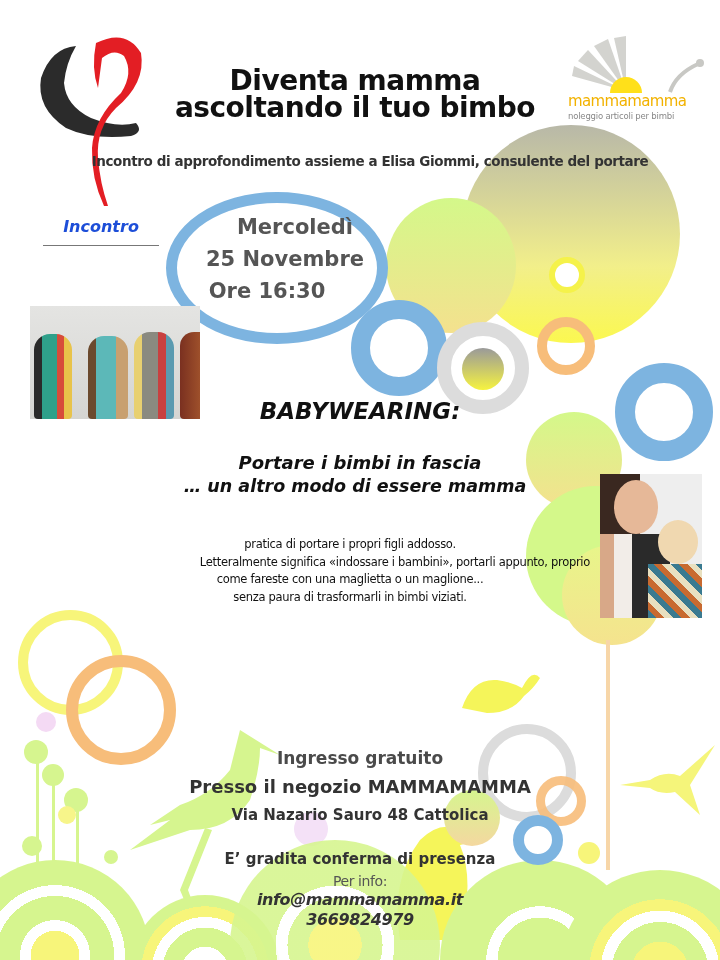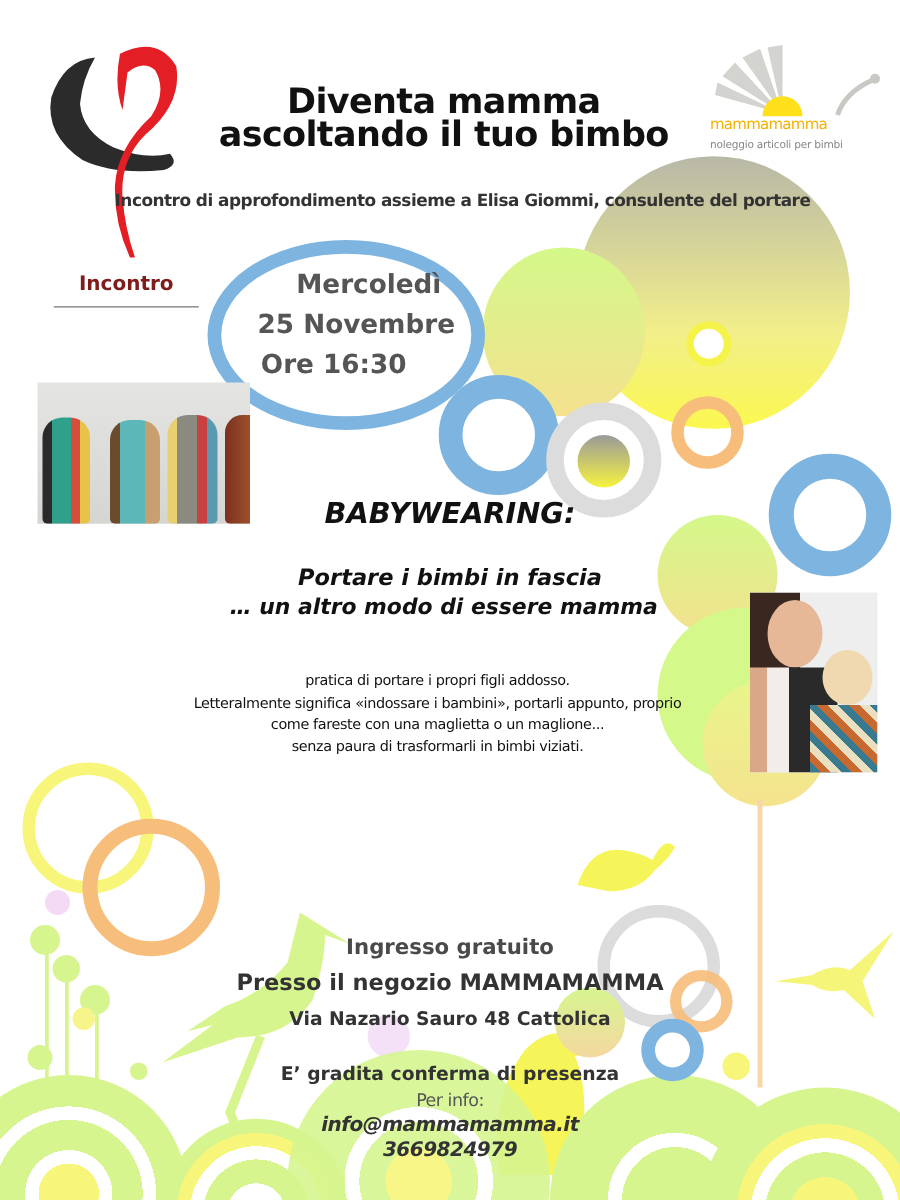--- a/index.html
+++ b/index.html
@@ -91,29 +91,29 @@
 <div class="abs" style="left:568px;top:36px;width:140px;height:90px;">
   <svg class="abs" style="left:0;top:0;" width="140" height="60" viewBox="0 0 140 60">
     <path d="M58 55 L4 40 L6 30 Z" fill="#d3d3cf"></path>
     <path d="M58 55 L10 25 L20 14 Z" fill="#d3d3cf"></path>
     <path d="M58 55 L26 10 L40 3 Z" fill="#d3d3cf"></path>
     <path d="M58 55 L46 2 L58 0 Z" fill="#d3d3cf"></path>
     <path d="M42 57 A16 16 0 0 1 74 57 Z" fill="#ffe01a"></path>
     <path d="M102 56 Q108 38 130 28" stroke="#c8c8c4" stroke-width="4" fill="none"></path>
     <circle cx="132" cy="27" r="4" fill="#c8c8c4"></circle>
   </svg>
-  <div class="txt" style="left:0;top:56px;width:140px;font-family:'DejaVu Sans',sans-serif;font-size:12px;color:#f2b200;letter-spacing:-0.6px;text-align:left;">mammamamma</div>
+  <div class="txt" style="left:0;top:56px;width:140px;font-family:'DejaVu Sans',sans-serif;font-size:15px;color:#f2b200;letter-spacing:-0.6px;text-align:left;">mammamamma</div>
   <div class="txt" style="left:0;top:75px;width:140px;font-family:'DejaVu Sans',sans-serif;font-size:8.5px;color:#888;text-align:left;letter-spacing:-0.2px;">noleggio articoli per bimbi</div>
 </div>
 
 <div class="txt title" style="left:150px;top:64px;width:410px;">Diventa mamma</div>
 <div class="txt title" style="left:150px;top:91px;width:410px;">ascoltando il tuo bimbo</div>
 <div class="txt subtitle" style="left:60px;top:153px;width:620px;">Incontro di approfondimento assieme a Elisa Giommi, consulente del portare</div>
 
-<div class="txt" style="left:44px;top:217px;width:114px;font-family:'DejaVu Sans',sans-serif;font-weight:bold;font-size:16px;color:#7f1d1d;">Incontro</div>
+<div class="txt" style="left:44px;top:217px;width:114px;font-family:'DejaVu Sans',sans-serif;font-weight:bold;font-style:italic;font-size:16px;color:#1d4ed8;">Incontro</div>
 <div class="abs" style="left:43px;top:245px;width:116px;height:1px;background:#777;"></div>
 
 <div class="abs" style="left:166px;top:192px;width:222px;height:152px;border-radius:50%;border:11px solid #7db4e0;box-sizing:border-box;background:#fff;"></div>
 <div class="txt date" style="left:180px;top:212px;width:230px;">Mercoledì</div>
 <div class="txt date" style="left:170px;top:244px;width:230px;">25 Novembre</div>
 <div class="txt date" style="left:152px;top:276px;width:230px;">Ore 16:30</div>
 
 <div class="abs" style="left:30px;top:306px;width:170px;height:113px;background:linear-gradient(#e4e4e2,#d5d5d2);overflow:hidden;">
   <div class="abs" style="left:4px;top:28px;width:38px;height:85px;border-radius:16px 16px 4px 4px;background:linear-gradient(90deg,#2a2a2a 0 20%,#2fa08a 20% 60%,#d74c3a 60% 80%,#e8c34a 80%);"></div>
   <div class="abs" style="left:58px;top:30px;width:40px;height:83px;border-radius:16px 16px 4px 4px;background:linear-gradient(90deg,#6b4a2e 0 20%,#5cb8b8 20% 70%,#c8a070 70%);"></div>
@@ -128,21 +128,21 @@
 <div class="abs" style="left:600px;top:474px;width:102px;height:144px;background:#eeeeee;overflow:hidden;">
   <div class="abs" style="left:0;top:0;width:40px;height:140px;background:#3a2820;"></div>
   <div class="abs" style="left:14px;top:6px;width:44px;height:54px;border-radius:50%;background:#e6b898;"></div>
   <div class="abs" style="left:0;top:60px;width:70px;height:84px;background:linear-gradient(90deg,#d8a888 0 20%,#f2ede8 20% 45%,#2a2a2a 45%);"></div>
   <div class="abs" style="left:58px;top:46px;width:40px;height:44px;border-radius:50%;background:#f0d8b0;"></div>
   <div class="abs" style="left:48px;top:90px;width:54px;height:54px;background:repeating-linear-gradient(45deg,#3a7a90 0 6px,#c86a30 6px 12px,#e8e0c0 12px 18px);"></div>
 </div>
 
 <div class="abs" style="left:110px;top:536px;width:480px;">
   <div class="body-text" style="text-align:center;white-space:nowrap;">pratica di portare  i propri  figli addosso.</div>
-  <div class="body-text" style="text-align:center;white-space:nowrap;">Letteralmente significa «indossare i bambini», portarli appunto, proprio</div>
+  <div class="body-text" style="text-align:right;white-space:nowrap;">Letteralmente significa «indossare i bambini», portarli appunto, proprio</div>
   <div class="body-text" style="text-align:center;white-space:nowrap;">come fareste con una maglietta o un maglione...</div>
   <div class="body-text" style="text-align:center;white-space:nowrap;">senza paura di trasformarli  in bimbi  viziati.</div>
 </div>
 
 <div class="txt info" style="left:200px;top:748px;width:320px;font-size:17px;color:#4a4a4a;">Ingresso gratuito</div>
 <div class="txt info" style="left:140px;top:776px;width:440px;font-size:18px;color:#333;">Presso il negozio MAMMAMAMMA</div>
 <div class="txt info" style="left:180px;top:806px;width:360px;font-size:15px;color:#333;">Via Nazario  Sauro 48 Cattolica</div>
 <div class="txt info" style="left:180px;top:850px;width:360px;font-size:15px;color:#333;">E’ gradita  conferma di presenza</div>
 <div class="txt" style="left:260px;top:873px;width:200px;font-family:'DejaVu Sans',sans-serif;font-size:14px;color:#555;letter-spacing:-0.4px;">Per info:</div>
 <div class="txt" style="left:200px;top:890px;width:320px;font-family:'DejaVu Sans',sans-serif;font-weight:bold;font-style:italic;font-size:16px;color:#333;letter-spacing:-0.4px;">info@mammamamma.it</div>

